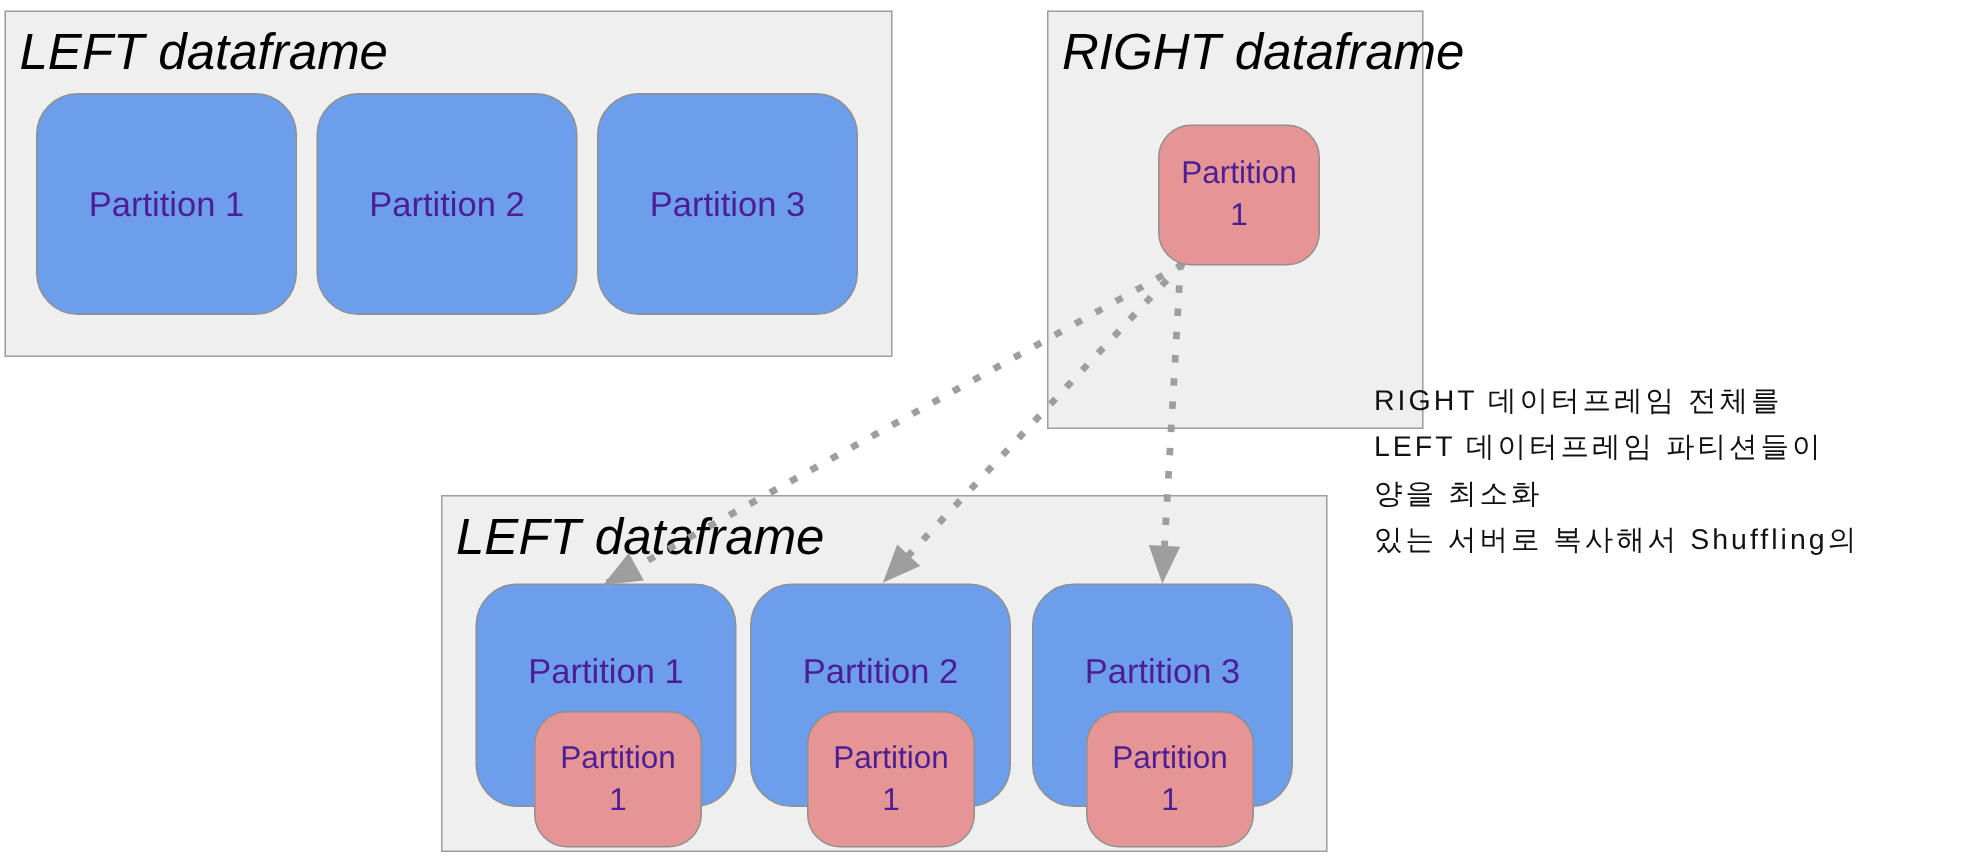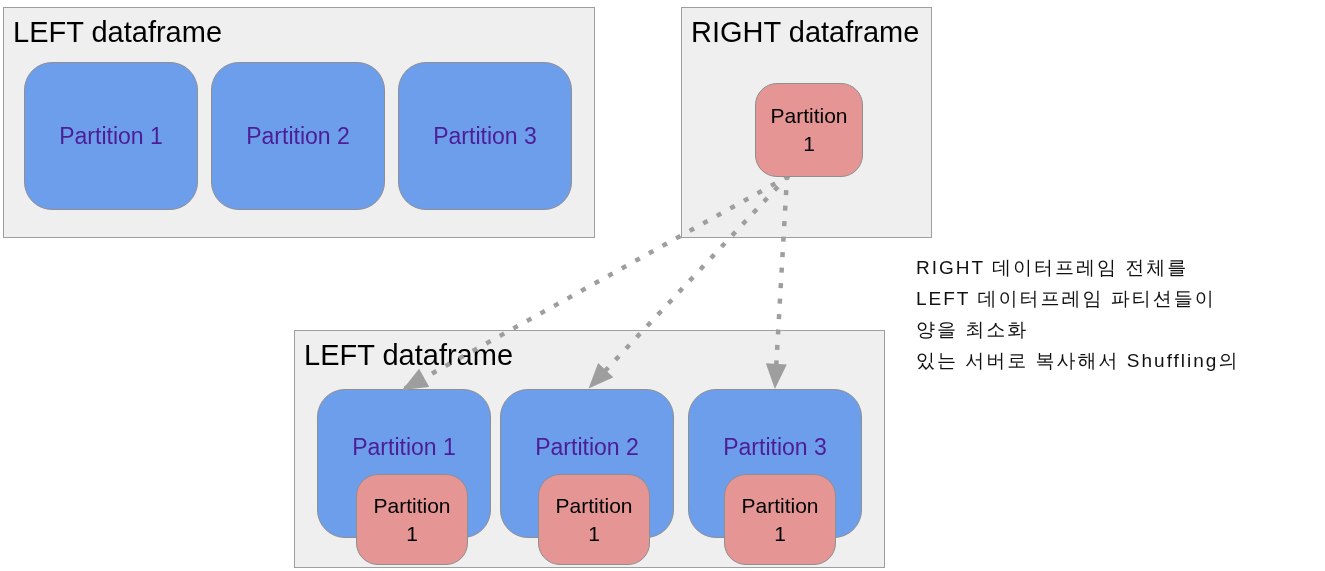--- a/index.html
+++ b/index.html
@@ -17,23 +17,24 @@
   }
   .container-box {
     position: absolute;
     background: #efefef;
     border: 1.5px solid #9e9e9e;
   }
   .container-title {
     position: absolute;
     left: 9px;
     top: 8px;
-    font-size: 29px;
+    font-size: 34px;
     color: #000;
     white-space: nowrap;
+    font-style: italic;
   }
   .blue-box {
     position: absolute;
     background: #6d9eeb;
     border: 1px solid #8f8f8f;
     border-radius: 28px;
     display: flex;
     align-items: center;
     justify-content: center;
     font-size: 23px;
@@ -44,21 +45,21 @@
     position: absolute;
     background: #e59594;
     border: 1px solid #8f8f8f;
     border-radius: 22px;
     display: flex;
     flex-direction: column;
     align-items: center;
     justify-content: center;
     font-size: 21px;
     line-height: 28px;
-    color: #000000;
+    color: #4c1d95;
     text-align: center;
     z-index: 3;
   }
   .arrows-svg {
     position: absolute;
     left: 0; top: 0;
     width: 1325px;
     height: 571px;
     pointer-events: none;
     z-index: 2;
@@ -93,21 +94,21 @@
       <span>Partition 1</span>
     </div>
     <div class="blue-box" style="left:207px; top:54px; width:174px; height:148px;">
       <span>Partition 2</span>
     </div>
     <div class="blue-box" style="left:394px; top:54px; width:174px; height:148px;">
       <span>Partition 3</span>
     </div>
   </div>
 
-  <div class="container-box" style="left:681px; top:7px; width:251px; height:231px;">
+  <div class="container-box" style="left:698px; top:7px; width:251px; height:279px;">
     <div class="container-title">RIGHT dataframe</div>
     <div class="pink-box" style="left:73px; top:75px; width:108px; height:94px;">
       <span>Partition</span>
       <span>1</span>
     </div>
   </div>
 
   <svg class="arrows-svg" viewBox="0 0 1325 571">
     <defs>
       <marker id="arrowhead" viewBox="0 0 12 10" refX="11" refY="5" markerWidth="26" markerHeight="21" orient="auto" markerUnits="userSpaceOnUse">

